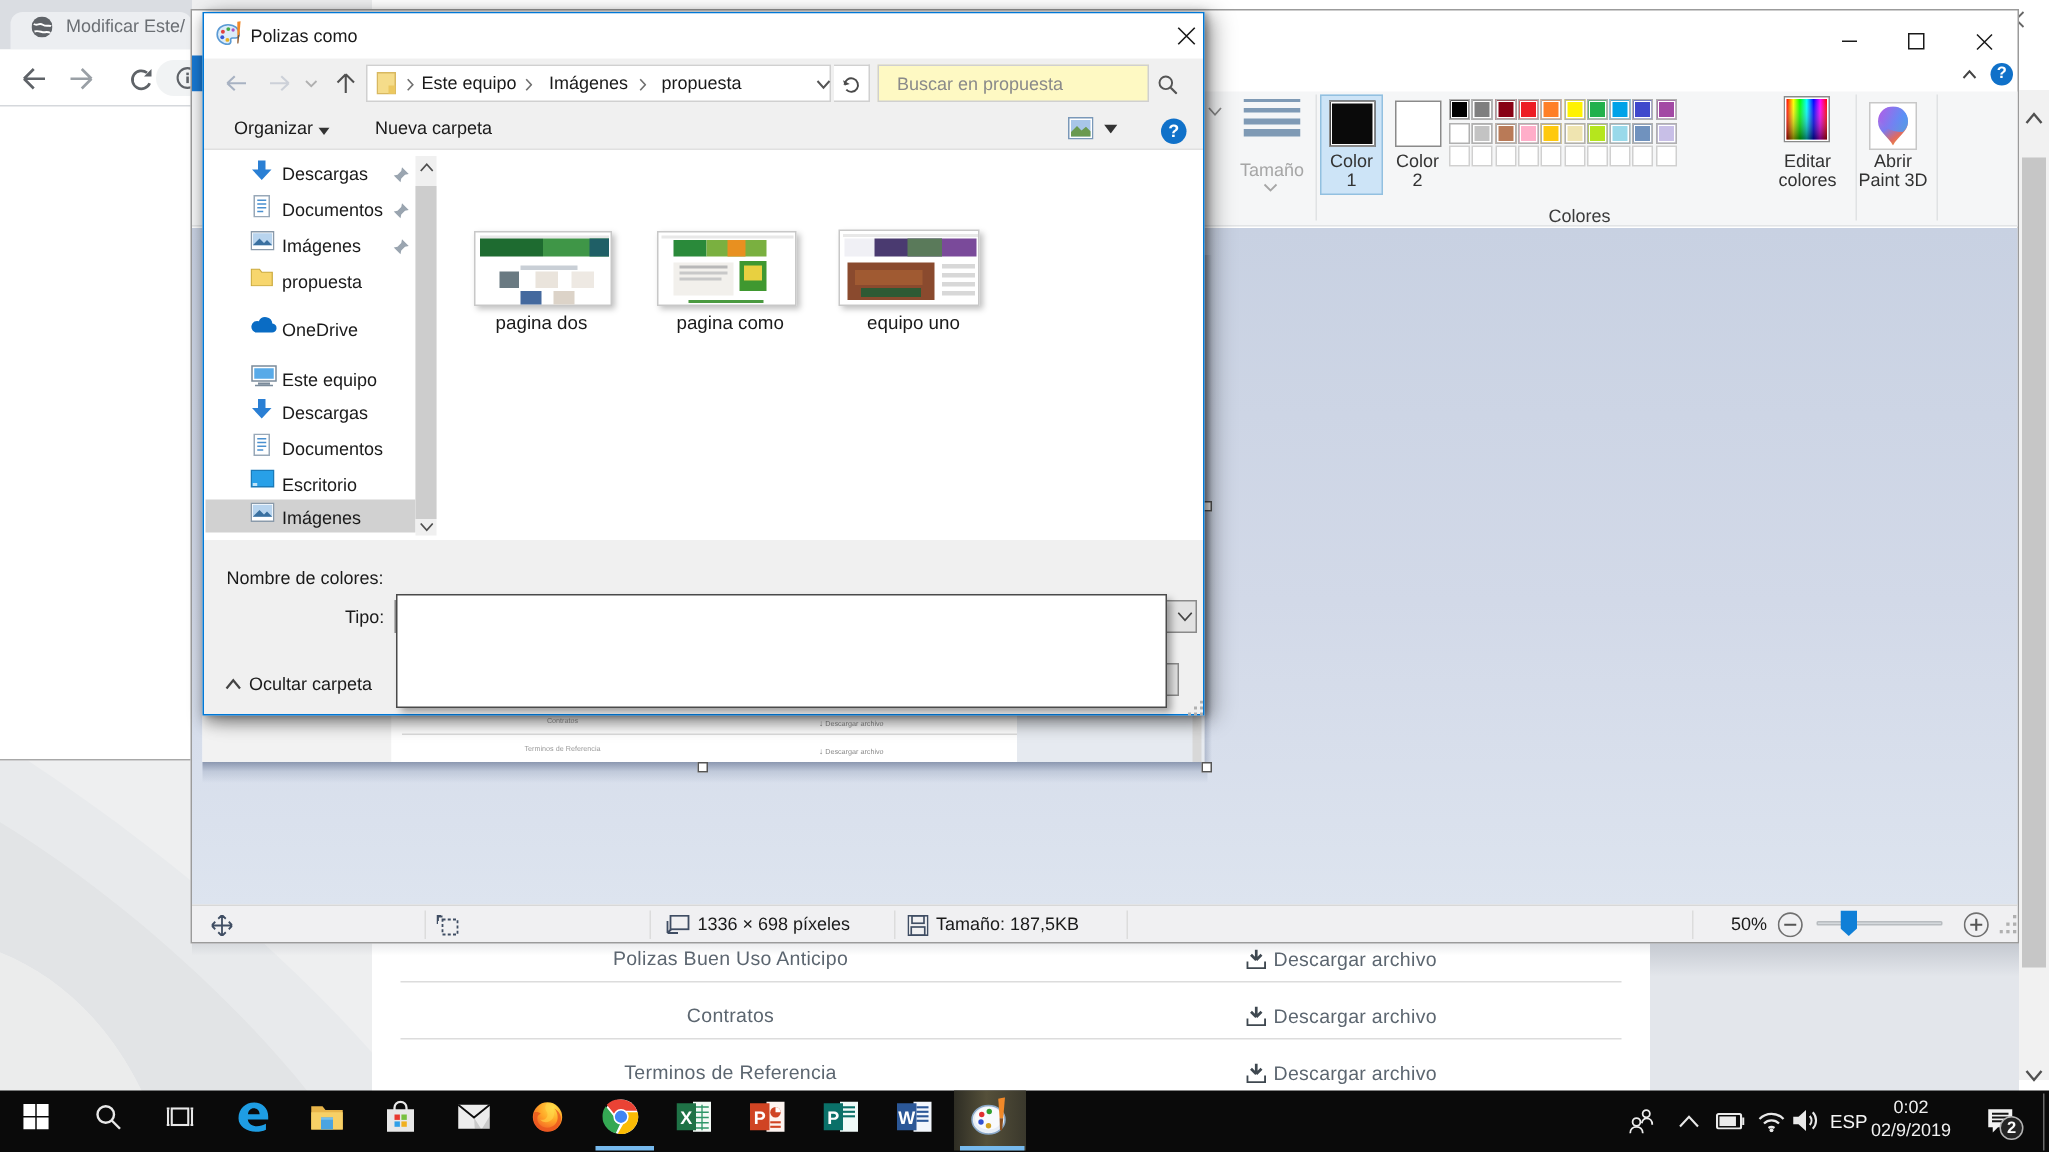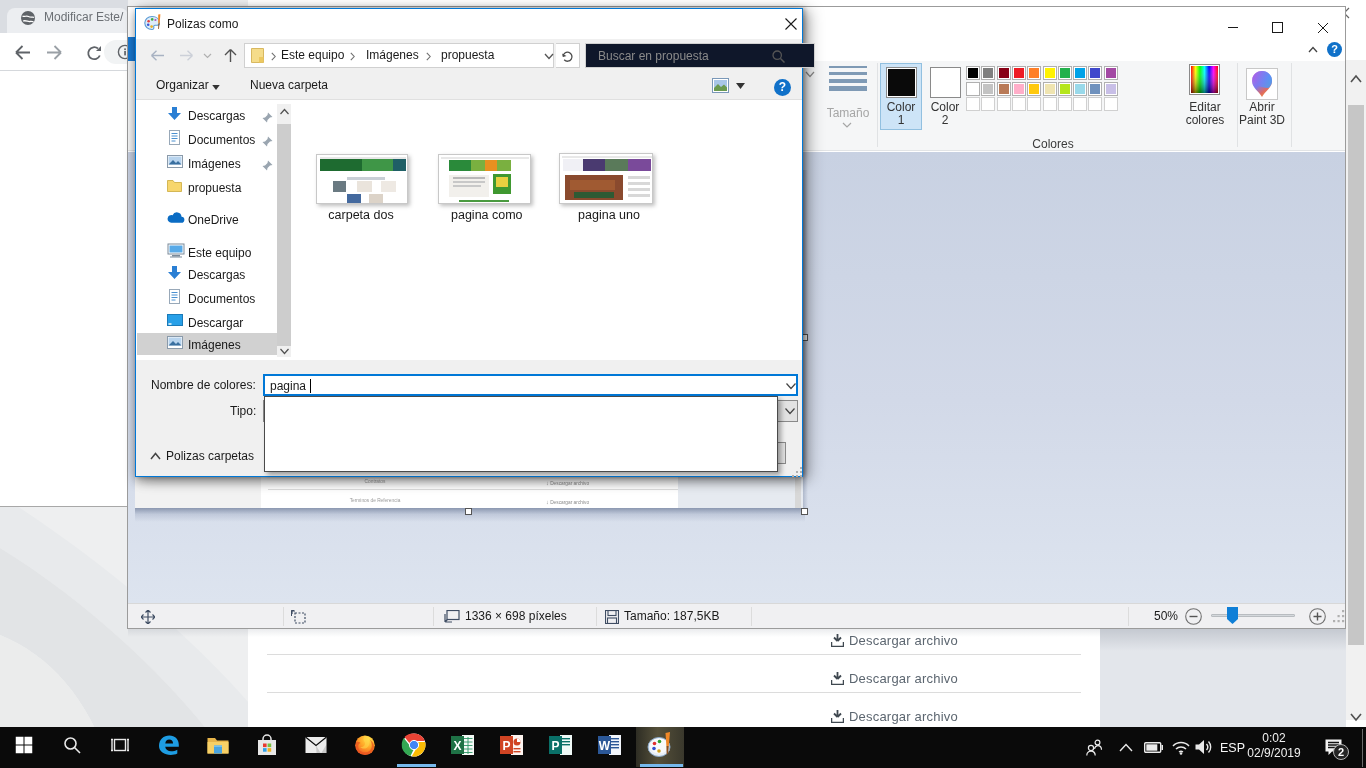--- a/index.html
+++ b/index.html
@@ -46,20 +46,25 @@
 <div class="abs" id="win3" style="left:248px;top:0;width:1118px;height:738px;background:#fff">
 
   <svg class="abs" style="left:1090px;top:7px" width="12" height="12" viewBox="0 0 12 12">
       <path d="M1,1 L11,11 M11,1 L1,11" stroke="#666" stroke-width="1.2"></path>
     </svg>
 
   <div class="abs" style="left:0;top:620px;width:852px;height:118px;background:#fff"></div>
 
   <div class="abs" style="left:852px;top:620px;width:246px;height:118px;background:#e3e6eb"></div>
 
+  <div class="abs" style="left:19px;top:626px;width:700px;height:96px;font-size:13px;letter-spacing:0.2px;color:#5c6670">
+    <div class="abs" style="left:0;top:5px;width:440px;text-align:center">Polizas Buen Uso Anticipo</div>
+    <div class="abs" style="left:0;top:43px;width:440px;text-align:center">Contratos</div>
+    <div class="abs" style="left:0;top:81px;width:440px;text-align:center">Terminos de Referencia</div>
+  </div>
   <div class="abs" style="left:19px;top:654px;width:814px;height:1px;background:#dcdcdc"></div>
   <div class="abs" style="left:19px;top:692px;width:814px;height:1px;background:#dcdcdc"></div>
 
   <div class="abs dl" style="left:583px;top:631px"><svg width="13" height="13" viewBox="0 0 13 13" style="vertical-align:-2px">
         <path d="M6.5,0 V7 M6.5,7 L3,3.5 M6.5,7 L10,3.5" stroke="#3f4850" stroke-width="1.8" fill="none"></path>
         <path d="M0.5,8 V12.5 H12.5 V8" stroke="#3f4850" stroke-width="1.5" fill="none"></path>
       </svg><span style="font-size:13px;letter-spacing:0.2px;color:#5c6670;margin-left:5px">Descargar archivo</span></div>
   <div class="abs dl" style="left:583px;top:669px"><svg width="13" height="13" viewBox="0 0 13 13" style="vertical-align:-2px">
         <path d="M6.5,0 V7 M6.5,7 L3,3.5 M6.5,7 L10,3.5" stroke="#3f4850" stroke-width="1.8" fill="none"></path>
         <path d="M0.5,8 V12.5 H12.5 V8" stroke="#3f4850" stroke-width="1.5" fill="none"></path>
@@ -323,21 +328,21 @@
     <svg class="abs" style="left:299px;top:9px" width="10" height="7" viewBox="0 0 10 7">
         <path d="M1,1 L5,5.5 L9,1" stroke="#555" stroke-width="1.3" fill="none"></path>
       </svg>
   </div>
   <div class="abs" style="left:420px;top:34px;width:24px;height:25px;background:#fff;border:1px solid #d0d0d0;border-left:none">
     <svg class="abs" style="left:5px;top:6px" width="13" height="13" viewBox="0 0 13 13">
         <path d="M2,6.5 A4.5,4.5 0 1 1 3.2,9.8" stroke="#4a4a4a" stroke-width="1.3" fill="none"></path>
         <path d="M1,3.5 L2.2,7 L5.5,6" fill="#4a4a4a"></path>
       </svg>
   </div>
-  <div class="abs" style="left:449px;top:34px;width:230px;height:25px;background:#0f172a;border:1px solid #d0d0d0">
+  <div class="abs" style="left:449px;top:34px;width:181px;height:25px;background:#fef9c3;border:1px solid #d0d0d0">
     <div class="abs" style="left:12px;top:5px;font-size:12px;color:#8a8a8a">Buscar en propuesta</div>
     <svg class="abs" style="left:186px;top:6px" width="13" height="13" viewBox="0 0 13 13">
         <circle cx="5.2" cy="5.2" r="4.2" stroke="#555" stroke-width="1.3" fill="none"></circle>
         <path d="M8.5,8.5 L12.5,12.5" stroke="#555" stroke-width="1.5"></path>
       </svg>
   </div>
 
   <div class="abs t12" style="left:20px;top:69px">Organizar</div>
   <svg class="abs" style="left:76px;top:76px" width="8" height="5" viewBox="0 0 9 6">
       <path d="M0,0 L4.5,6 L9,0 Z" fill="#333"></path>
@@ -402,21 +407,21 @@
       <div class="abs t12" style="left:52px;top:259px">Descargas</div>
       <div class="abs" style="left:31px;top:280px;width:22px;height:16px"><svg width="15" height="15" viewBox="0 0 15 15">
           <rect x="2.5" y="0.5" width="10" height="14" fill="#fff" stroke="#98a8b8"></rect>
           <path d="M4.5,3.5 h6 M4.5,6 h6 M4.5,8.5 h6 M4.5,11 h4" stroke="#4a90d0" stroke-width="1"></path>
         </svg></div>
       <div class="abs t12" style="left:52px;top:283px">Documentos</div>
       <div class="abs" style="left:31px;top:304px;width:22px;height:16px"><svg width="16" height="13" viewBox="0 0 16 13">
           <rect x="0.5" y="0.5" width="15" height="11" fill="#28a0e8" stroke="#1a7ab8"></rect>
           <rect x="1.5" y="9" width="3" height="2" fill="#fff" opacity="0.7"></rect>
         </svg></div>
-      <div class="abs t12" style="left:52px;top:307px">Descargar</div>
+      <div class="abs t12" style="left:52px;top:307px">Escritorio</div>
       <div class="abs" style="left:1px;top:324px;width:140px;height:22px;background:#d1d1d1"></div>
       <div class="abs" style="left:31px;top:326px;width:22px;height:16px"><svg width="16" height="13" viewBox="0 0 16 13">
           <rect x="0.5" y="0.5" width="15" height="12" fill="#fff" stroke="#8a9aaa"></rect>
           <rect x="1.5" y="1.5" width="13" height="8" fill="#b8d4ee"></rect>
           <path d="M1.5,9.5 L6,5 L9,8 L11,6 L14.5,9.5 Z" fill="#3a70a0"></path>
         </svg></div>
       <div class="abs t12" style="left:52px;top:329px">Imágenes</div>
     </div>
 
   <div class="abs" style="left:141px;top:95px;width:14px;height:253px;background:#f0f0f0"></div>
@@ -434,21 +439,21 @@
         <div class="abs" style="left:3px;top:4px;width:42px;height:12px;background:#1e6b30"></div>
         <div class="abs" style="left:45px;top:4px;width:44px;height:12px;background:#3f9647"></div>
         <div class="abs" style="left:76px;top:4px;width:13px;height:12px;background:#1f5f66"></div>
         <div class="abs" style="left:30px;top:22px;width:38px;height:3px;background:#c9cfd6"></div>
         <div class="abs" style="left:16px;top:26px;width:13px;height:11px;background:#6a7a82"></div>
         <div class="abs" style="left:40px;top:26px;width:15px;height:11px;background:#eae4dc"></div>
         <div class="abs" style="left:64px;top:26px;width:15px;height:11px;background:#eee9e3"></div>
         <div class="abs" style="left:30px;top:39px;width:14px;height:9px;background:#44699e"></div>
         <div class="abs" style="left:52px;top:39px;width:14px;height:9px;background:#dcd3c8"></div>
       </div>
-      <div class="abs" style="left:190px;top:199px;width:70px;text-align:center;font-size:12.5px;color:#1a1a1a">carpeta dos</div>
+      <div class="abs" style="left:190px;top:199px;width:70px;text-align:center;font-size:12.5px;color:#1a1a1a">pagina dos</div>
       <div class="abs" style="left:302px;top:145px;width:93px;height:50px;background:#fff;border:1px solid #c8c8c8;box-shadow:2px 2px 4px rgba(0,0,0,0.25)">
         <div class="abs" style="left:2px;top:2px;width:88px;height:2px;background:#e8e8e8"></div>
         <div class="abs" style="left:10px;top:5px;width:22px;height:11px;background:#2a8a3a"></div>
         <div class="abs" style="left:32px;top:5px;width:40px;height:11px;background:#7ab040"></div>
         <div class="abs" style="left:46px;top:5px;width:12px;height:11px;background:#e89020"></div>
         <div class="abs" style="left:10px;top:20px;width:40px;height:22px;background:#f2f0ec"></div>
         <div class="abs" style="left:14px;top:22px;width:32px;height:1.5px;background:#b8b8b8"></div>
         <div class="abs" style="left:14px;top:26px;width:32px;height:1.5px;background:#c8c8c8"></div>
         <div class="abs" style="left:14px;top:30px;width:28px;height:1.5px;background:#c8c8c8"></div>
         <div class="abs" style="left:54px;top:19px;width:18px;height:20px;background:#3f9830"></div>
@@ -463,46 +468,39 @@
         <div class="abs" style="left:45px;top:5px;width:23px;height:12px;background:#5a7a5a"></div>
         <div class="abs" style="left:68px;top:5px;width:23px;height:12px;background:#7a4a9a"></div>
         <div class="abs" style="left:5px;top:21px;width:58px;height:25px;background:#8a4a2e"></div>
         <div class="abs" style="left:10px;top:26px;width:45px;height:10px;background:#a05a32"></div>
         <div class="abs" style="left:14px;top:38px;width:40px;height:6px;background:#2e5a34"></div>
         <div class="abs" style="left:68px;top:22px;width:22px;height:3px;background:#d8d8d8"></div>
         <div class="abs" style="left:68px;top:28px;width:22px;height:3px;background:#d8d8d8"></div>
         <div class="abs" style="left:68px;top:34px;width:22px;height:3px;background:#d8d8d8"></div>
         <div class="abs" style="left:68px;top:40px;width:22px;height:3px;background:#d8d8d8"></div>
       </div>
-      <div class="abs" style="left:438px;top:199px;width:70px;text-align:center;font-size:12.5px;color:#1a1a1a">pagina uno</div>
+      <div class="abs" style="left:438px;top:199px;width:70px;text-align:center;font-size:12.5px;color:#1a1a1a">equipo uno</div>
     </div>
 
   <div class="abs t12" style="left:15px;top:369px">Nombre de colores:</div>
-  <div class="abs" style="left:127px;top:365px;width:535px;height:22px;background:#fff;border:2px solid #0078d7">
-    <div class="abs t12" style="left:5px;top:3px">pagina</div>
-    <div class="abs" style="left:45px;top:3px;width:1px;height:14px;background:#000"></div>
-    <svg class="abs" style="left:521px;top:7px" width="10" height="7" viewBox="0 0 10 7">
-        <path d="M0.5,0.5 L5,5.5 L9.5,0.5" stroke="#444" stroke-width="1.2" fill="none"></path>
-      </svg>
-  </div>
   <div class="abs t12" style="left:94px;top:395px">Tipo:</div>
   <div class="abs" style="left:127px;top:391px;width:535px;height:22px;background:#e2e2e2;border:1px solid #8a8a8a">
     <svg class="abs" style="left:521px;top:7px" width="10" height="7" viewBox="0 0 10 7">
         <path d="M0.5,0.5 L5,5.5 L9.5,0.5" stroke="#444" stroke-width="1.2" fill="none"></path>
       </svg>
   </div>
 
   <div class="abs" style="left:630px;top:433px;width:20px;height:22px;background:#e1e1e1;border:1px solid #8a8a8a"></div>
 
   <div class="abs" style="left:128px;top:387px;width:514px;height:76px;background:#fff;border:1px solid #4a4a4a;box-shadow:3px 3px 5px rgba(0,0,0,0.35)"></div>
 
   <svg class="abs" style="left:14px;top:443px" width="11" height="8" viewBox="0 0 11 8">
       <path d="M1,7 L5.5,1.5 L10,7" stroke="#444" stroke-width="1.5" fill="none"></path>
     </svg>
-  <div class="abs t12" style="left:30px;top:440px">Polizas carpetas</div>
+  <div class="abs t12" style="left:30px;top:440px">Ocultar carpeta</div>
 
   <svg class="abs" style="left:656px;top:458px" width="11" height="11" viewBox="0 0 11 11">
     <g fill="#b0b0b0">
         <rect x="8" y="0" width="2" height="2"></rect>
         <rect x="8" y="4" width="2" height="2"></rect>
         <rect x="8" y="8" width="2" height="2"></rect>
         <rect x="4" y="4" width="2" height="2"></rect>
         <rect x="4" y="8" width="2" height="2"></rect>
         <rect x="0" y="8" width="2" height="2"></rect>
       </g>

